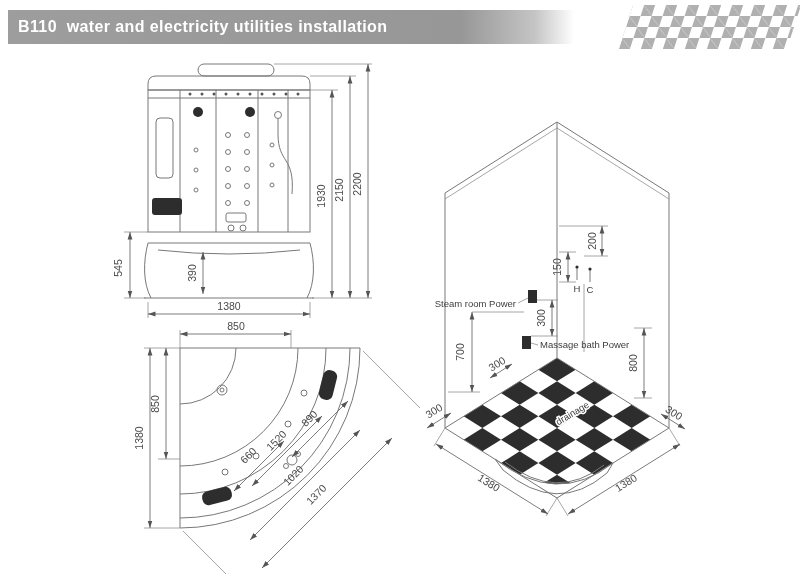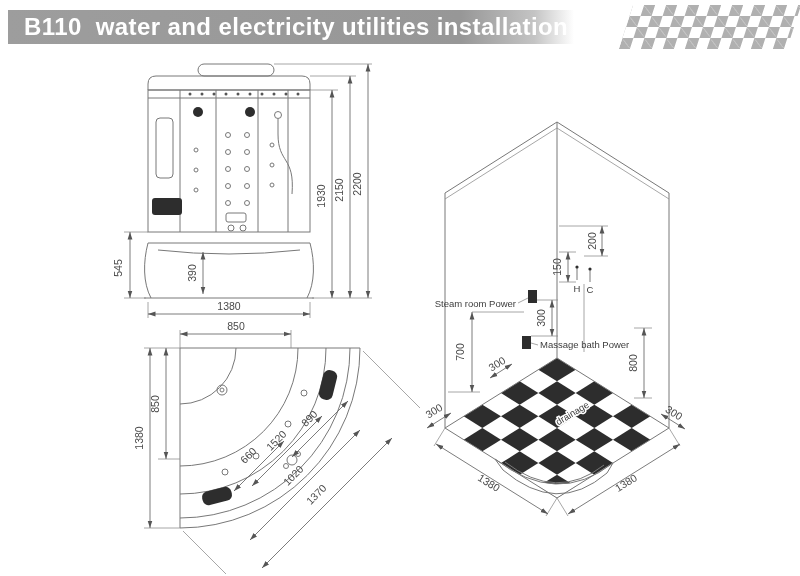--- a/index.html
+++ b/index.html
@@ -6,21 +6,21 @@
   .page {
     position:relative; width:800px; height:576px; background:#ffffff;
     overflow:hidden; font-family:"Liberation Sans", sans-serif;
   }
   .titlebar {
     position:absolute; left:8px; top:10px; width:566px; height:34px;
     background:linear-gradient(90deg,#9d9d9d 0%,#979797 80%,#c4c4c4 93%,#ffffff 100%);
     display:flex; align-items:center;
   }
   .title {
-    color:#ffffff; font-size:24px; font-weight:bold; padding-left:16px;
+    color:#ffffff; font-size:16px; font-weight:bold; padding-left:10px;
     white-space:pre; letter-spacing:0.4px;
   }
   .checker {
     position:absolute; left:626px; top:5px; width:168px; height:44px;
     transform:skewX(-18deg);
     background-image:
       linear-gradient(45deg,#b0b0b0 25%,transparent 25%,transparent 75%,#b0b0b0 75%),
       linear-gradient(45deg,#b0b0b0 25%,transparent 25%,transparent 75%,#b0b0b0 75%);
     background-size:22px 22px;
     background-position:0 0, 11px 11px;

